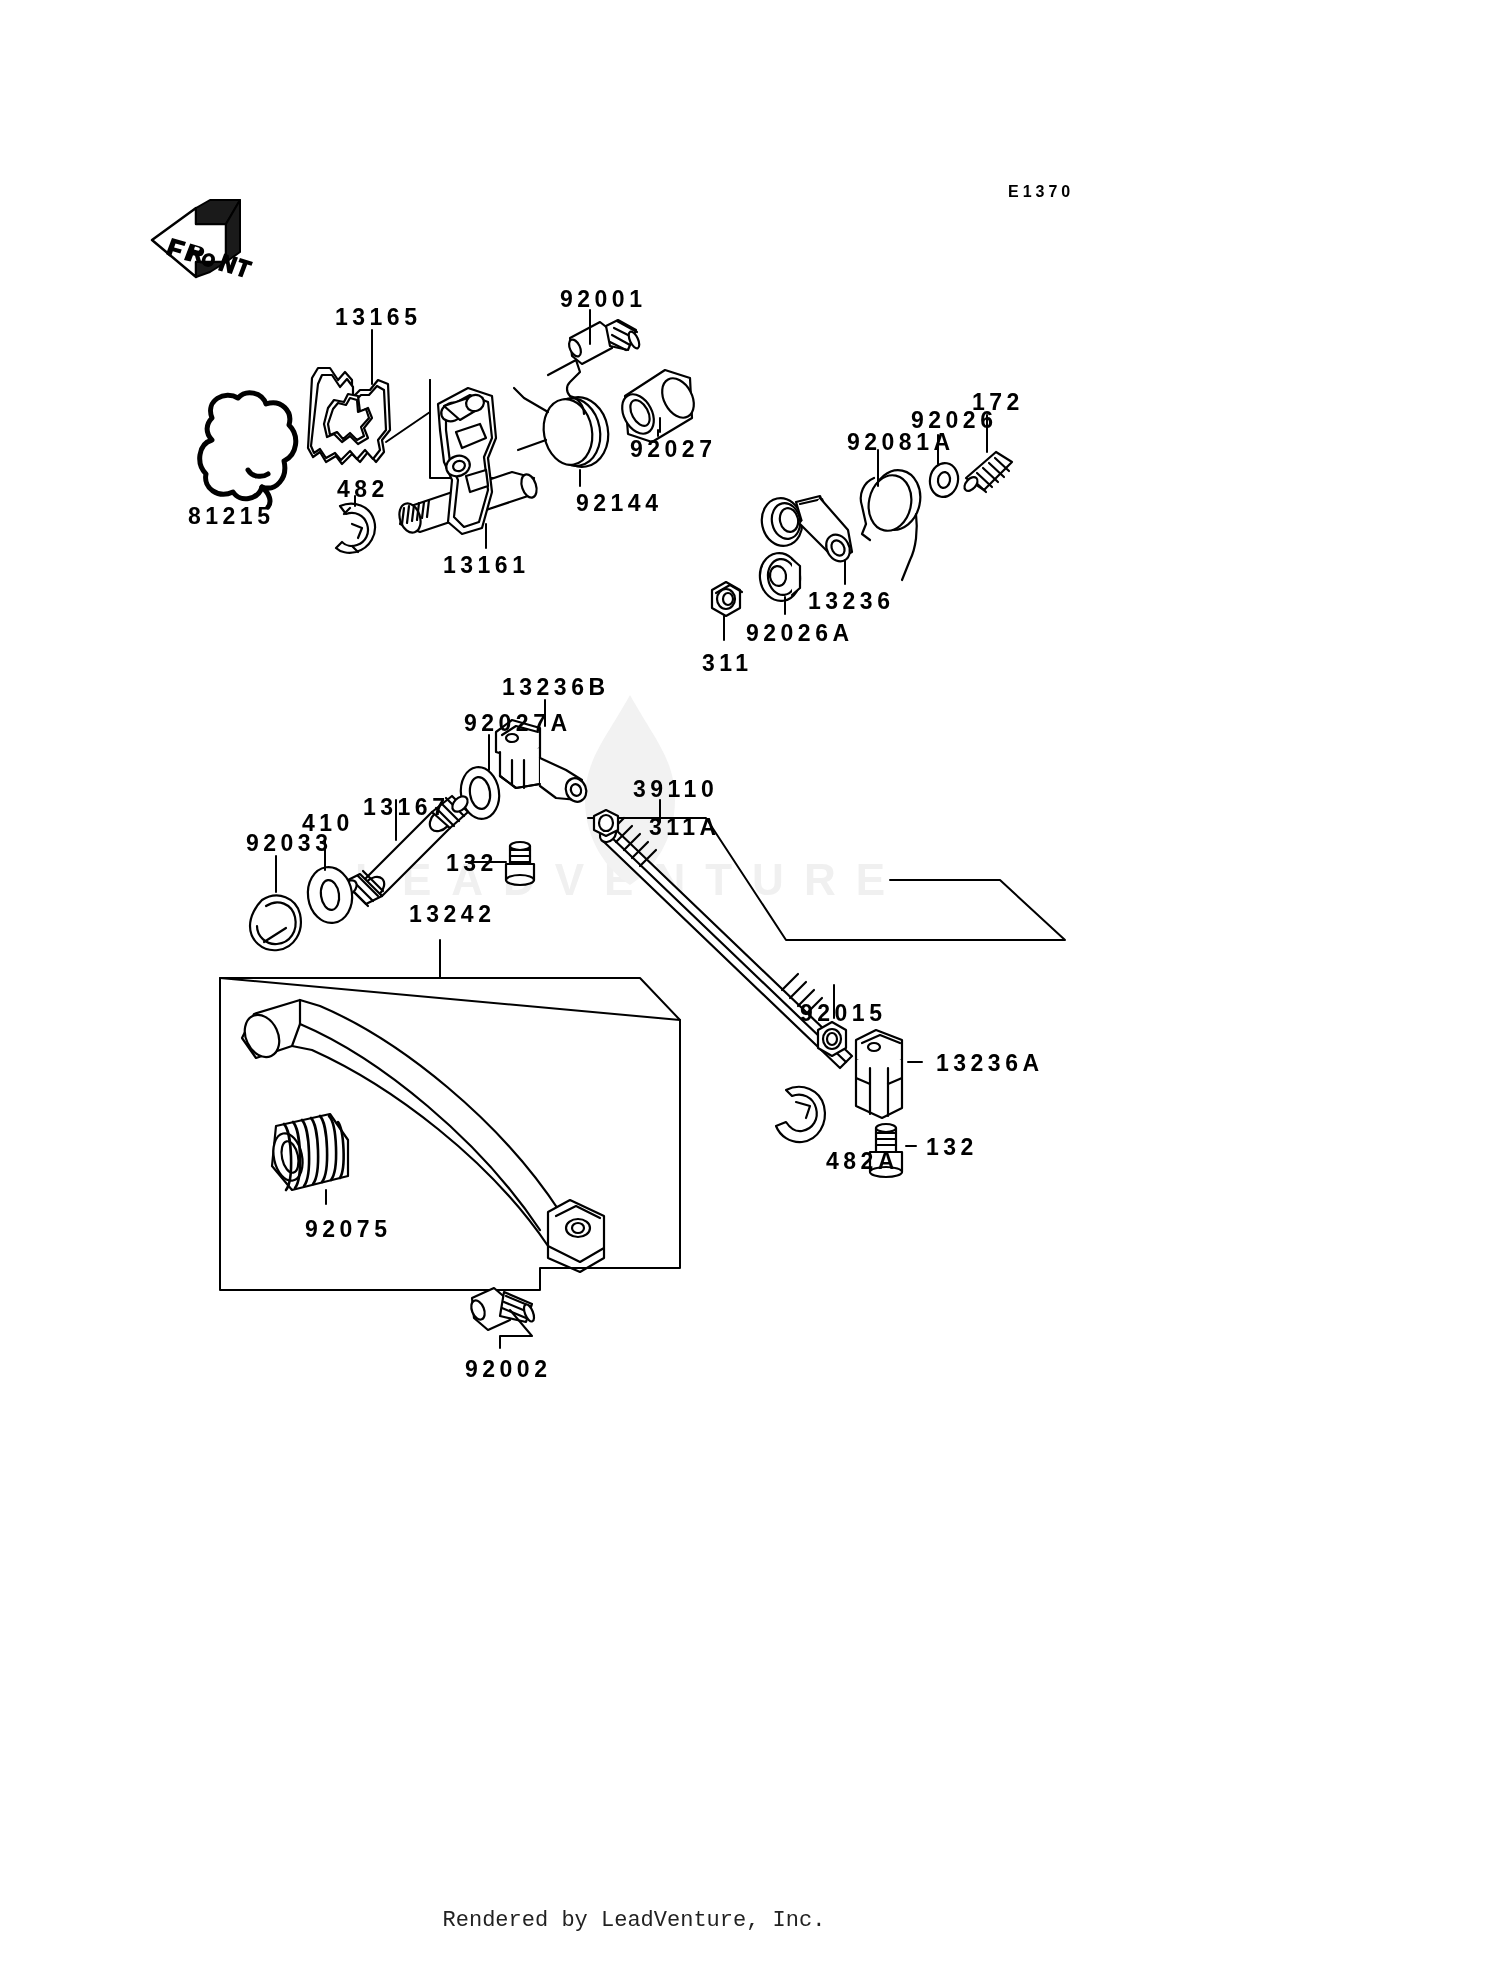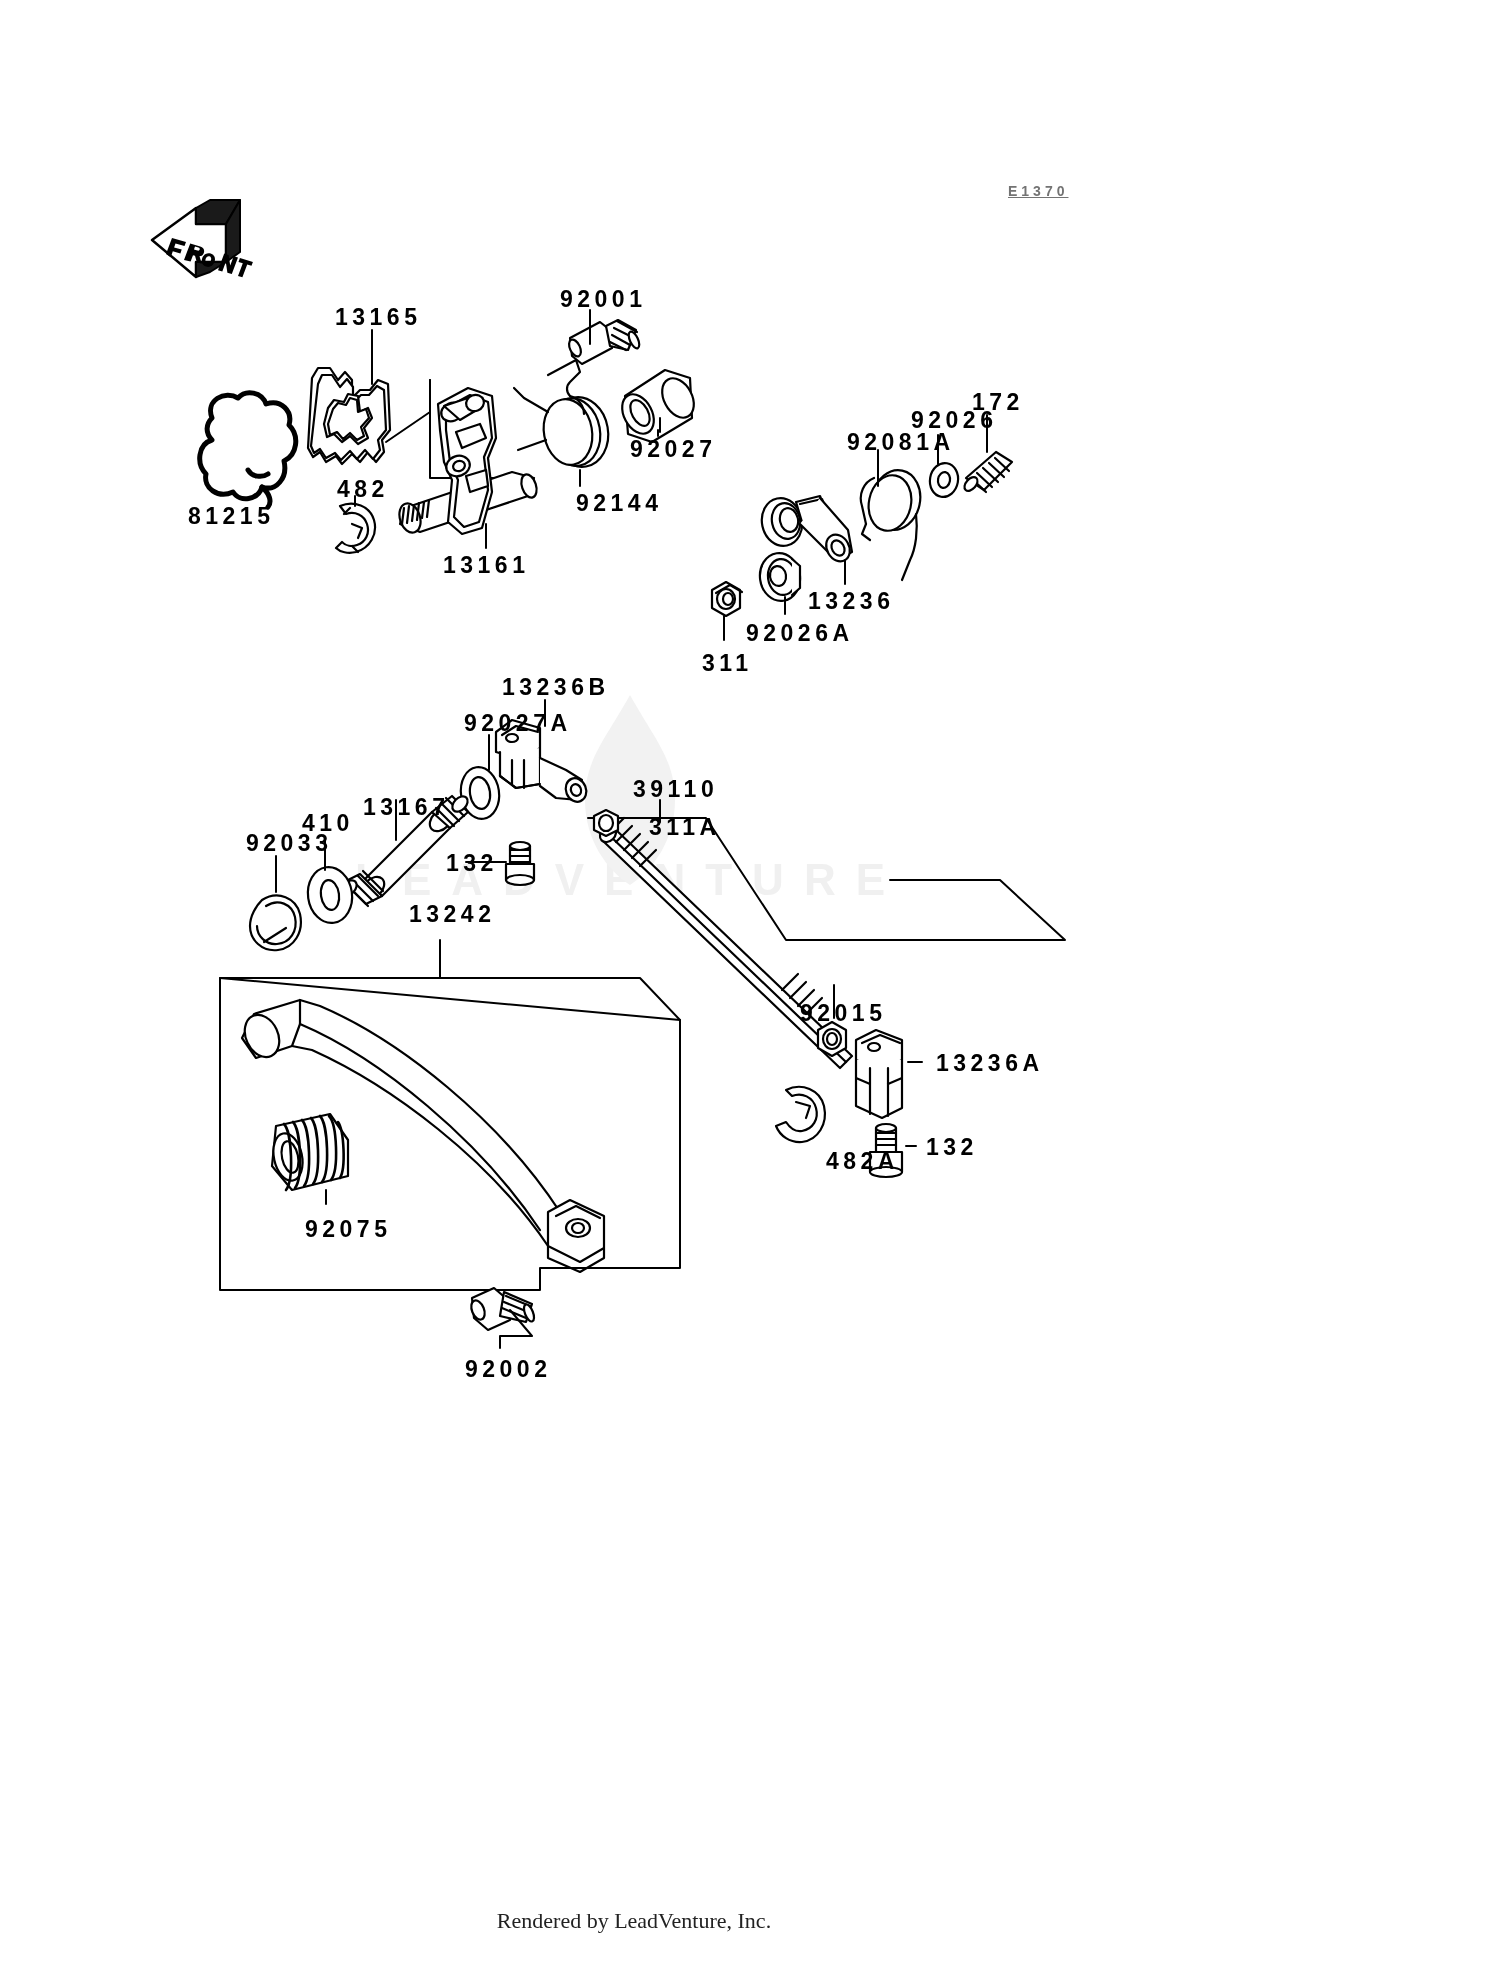--- a/index.html
+++ b/index.html
@@ -32,34 +32,33 @@
     letter-spacing: 4.5px;
     color: #000000;
     white-space: nowrap;
     line-height: 1;
   }
   #diagram-id {
     position: absolute;
     left: 1008px;
     top: 183px;
     font-family: "Liberation Sans", sans-serif;
-    font-size: 14px;
+    font-size: 16px;
     font-weight: bold;
     letter-spacing: 4px;
-    color: #737373;
+    color: #000000;
     white-space: nowrap;
-    text-decoration: underline;
   }
   #footer-credit {
     position: absolute;
     left: 0;
     top: 1908px;
     width: 1268px;
     text-align: center;
-    font-family: Liberation Serif, serif;
+    font-family: Liberation Mono, monospace;
     font-size: 22px;
     color: #222222;
   }
   .wm {
     position: absolute;
     pointer-events: none;
     color: #f0f0f0;
     font-family: "Liberation Sans", sans-serif;
     user-select: none;
   }

